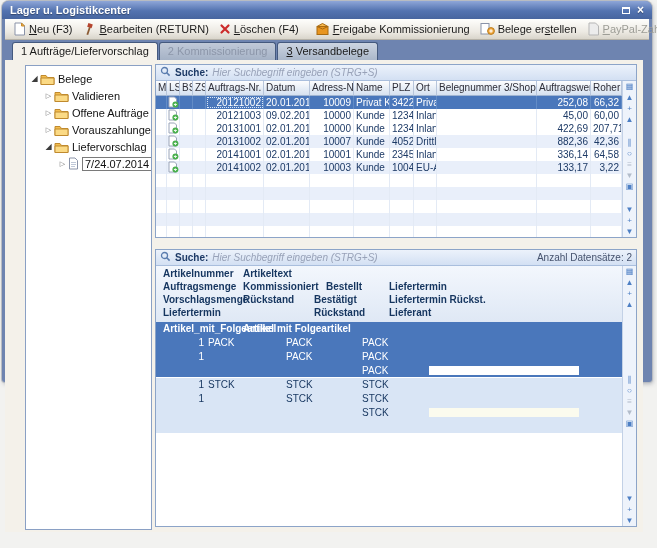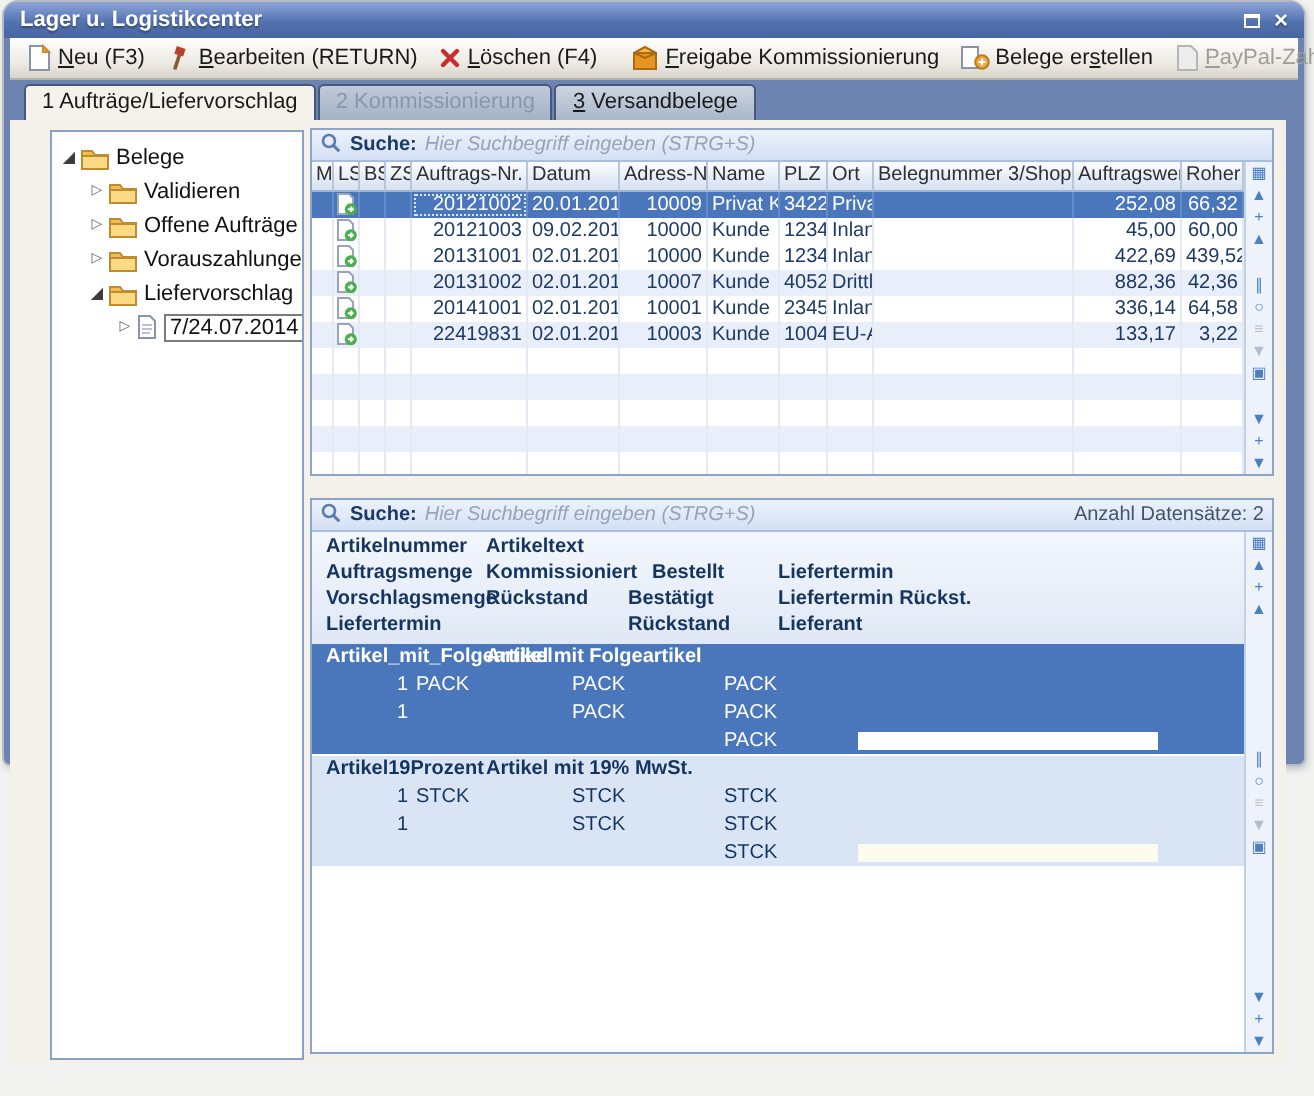--- a/index.html
+++ b/index.html
@@ -346,21 +346,21 @@
             <div class="g-cell" style="width: 13px;"></div>
             <div class="g-cell" style="width: 13px;"></div>
             <div class="g-cell ra" style="width: 58px;">20131001</div>
             <div class="g-cell" style="width: 46px;">02.01.2013</div>
             <div class="g-cell ra" style="width: 44px;">10000</div>
             <div class="g-cell" style="width: 36px;">Kunde</div>
             <div class="g-cell" style="width: 24px;">1234</div>
             <div class="g-cell" style="width: 23px;">Inlan</div>
             <div class="g-cell" style="width: 100px;"></div>
             <div class="g-cell ra" style="width: 54px;">422,69</div>
-            <div class="g-cell ra" style="width: 31px;">439,52</div>
+            <div class="g-cell ra" style="width: 31px;">207,71</div>
           </div>
           <div class="g-row stripe">
             <div class="g-cell" style="width: 11px;"></div>
             <div class="g-cell" style="width: 13px; padding: 0px;"><svg width="12" height="12">
                 <path d="M2 1 h5.5 l2 2 v8 H2 z" fill="#fff" stroke="#9aa4b8"></path>
                 <circle cx="8.4" cy="8.6" r="3" fill="#49b04d"></circle>
                 <path d="M6.9 8.6 h2.4 M8.2 7.4 l1.2 1.2 -1.2 1.2" stroke="#fff" stroke-width="1" fill="none"></path>
               </svg></div>
             <div class="g-cell" style="width: 13px;"></div>
             <div class="g-cell" style="width: 13px;"></div>
@@ -395,21 +395,21 @@
           </div>
           <div class="g-row stripe">
             <div class="g-cell" style="width: 11px;"></div>
             <div class="g-cell" style="width: 13px; padding: 0px;"><svg width="12" height="12">
                 <path d="M2 1 h5.5 l2 2 v8 H2 z" fill="#fff" stroke="#9aa4b8"></path>
                 <circle cx="8.4" cy="8.6" r="3" fill="#49b04d"></circle>
                 <path d="M6.9 8.6 h2.4 M8.2 7.4 l1.2 1.2 -1.2 1.2" stroke="#fff" stroke-width="1" fill="none"></path>
               </svg></div>
             <div class="g-cell" style="width: 13px;"></div>
             <div class="g-cell" style="width: 13px;"></div>
-            <div class="g-cell ra" style="width: 58px;">22419831</div>
+            <div class="g-cell ra" style="width: 58px;">20141002</div>
             <div class="g-cell" style="width: 46px;">02.01.2014</div>
             <div class="g-cell ra" style="width: 44px;">10003</div>
             <div class="g-cell" style="width: 36px;">Kunde</div>
             <div class="g-cell" style="width: 24px;">1004</div>
             <div class="g-cell" style="width: 23px;">EU-Au</div>
             <div class="g-cell" style="width: 100px;"></div>
             <div class="g-cell ra" style="width: 54px;">133,17</div>
             <div class="g-cell ra" style="width: 31px;">3,22</div>
           </div>
           <div class="g-row">
@@ -548,24 +548,20 @@
               <span class="u2">PACK</span>
               <span class="u3">PACK</span>
             </div>
             <div class="group-line">
               <span class="u3">PACK</span>
               <input class="row-input" style="">
             </div>
           </div>
           <div class="group alt" style="top: 128px;">
             <div class="group-line">
-              <span class="gl-a">Artikel19Prozent</span>
-              <span class="gl-b">Artikel mit 19% MwSt.</span>
-            </div>
-            <div class="group-line">
               <span class="qty">1</span>
               <span class="u1">STCK</span>
               <span class="u2">STCK</span>
               <span class="u3">STCK</span>
             </div>
             <div class="group-line">
               <span class="qty">1</span>
               <span class="u2">STCK</span>
               <span class="u3">STCK</span>
             </div>

